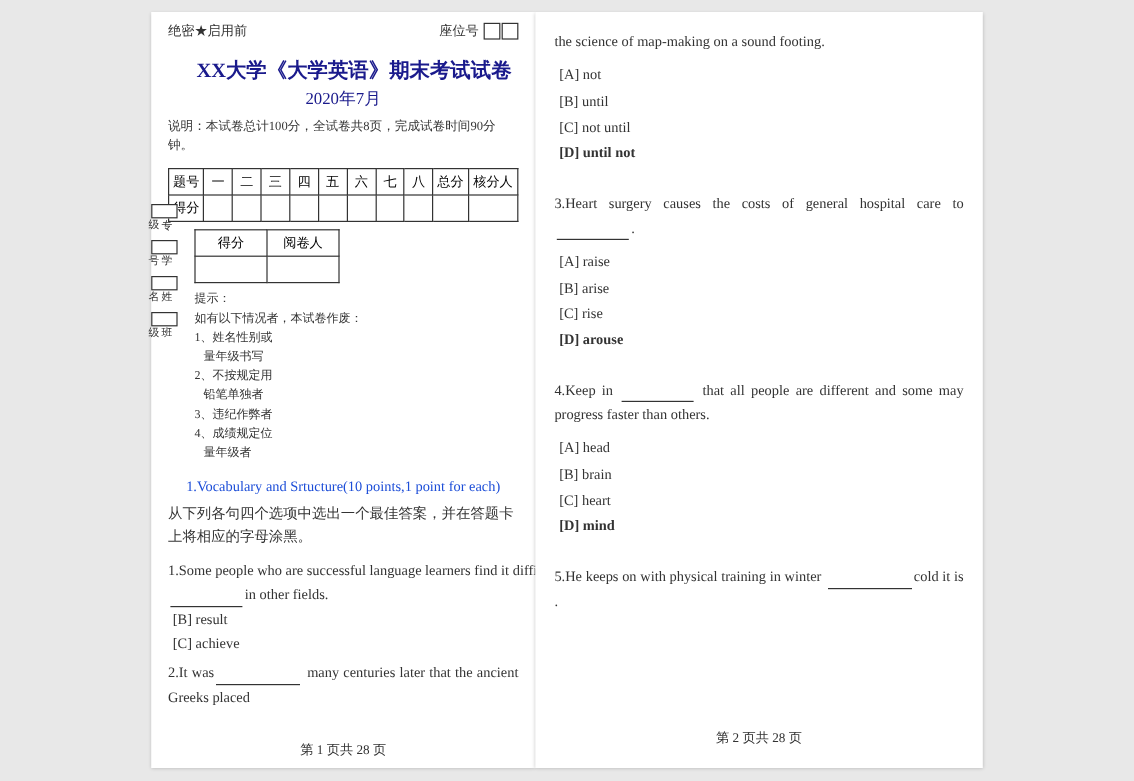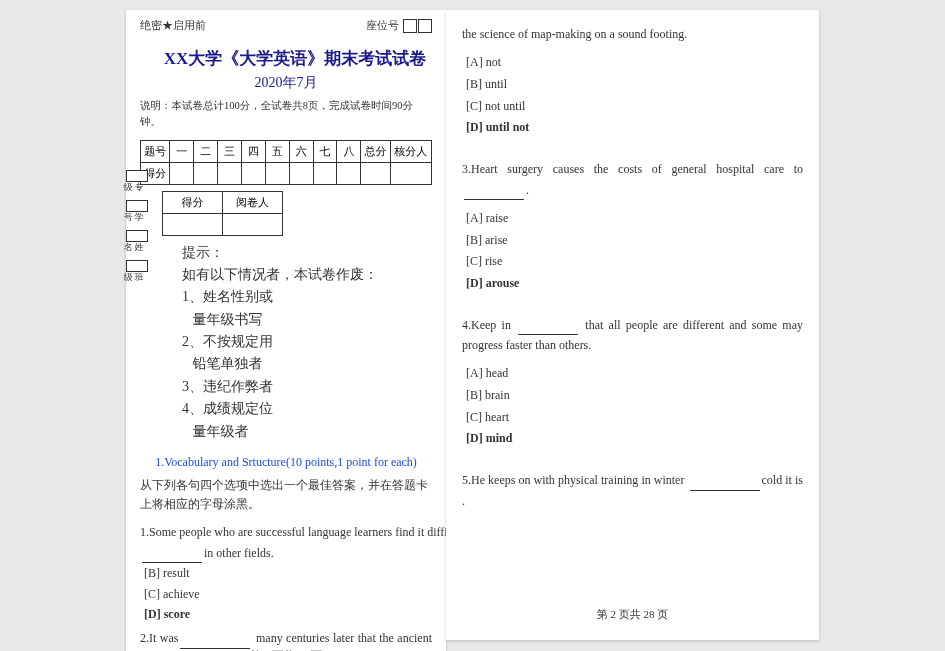--- a/index.html
+++ b/index.html
@@ -115,22 +115,22 @@
     .reader-table td {
       border: 1px solid #333;
       padding: 3px 8px;
       text-align: center;
     }
     .reader-table .spacer {
       width: 60px;
       height: 22px;
     }
     .notes-box {
-      margin: 4px 14px 4px 56px;
-      font-size: 14px;
+      margin: 4px 14px 4px 36px;
+      font-size: 10px;
       color: #333;
       line-height: 1.6;
     }
     .section-title {
       text-align: center;
       font-size: 12px;
       color: #1d4ed8;
       padding: 8px 14px 4px 14px;
     }
     .chinese-instruction {
@@ -293,21 +293,20 @@
 
     <div class="chinese-instruction">从下列各句四个选项中选出一个最佳答案，并在答题卡上将相应的字母涂黑。</div>
 
     <div class="question-block">
       <div class="question-text">
         1.Some&nbsp;people&nbsp;who&nbsp;are&nbsp;successful&nbsp;language&nbsp;learners&nbsp;find&nbsp;it&nbsp;difficult&nbsp;to<br>
         <span class="blank-line"></span>in other fields.
       </div>
       <div class="option">[B] result</div>
       <div class="option">[C] achieve</div>
-      <div class="option opt-bold">[D] score</div>
     </div>
 
     <div class="question-block">
       <div class="question-text">
         2.It was<span class="blank-line-short"></span>&nbsp;many centuries later that the ancient Greeks placed
       </div>
     </div>
 
     <div class="page-footer">第 1 页共 28 页</div>
   </div>

